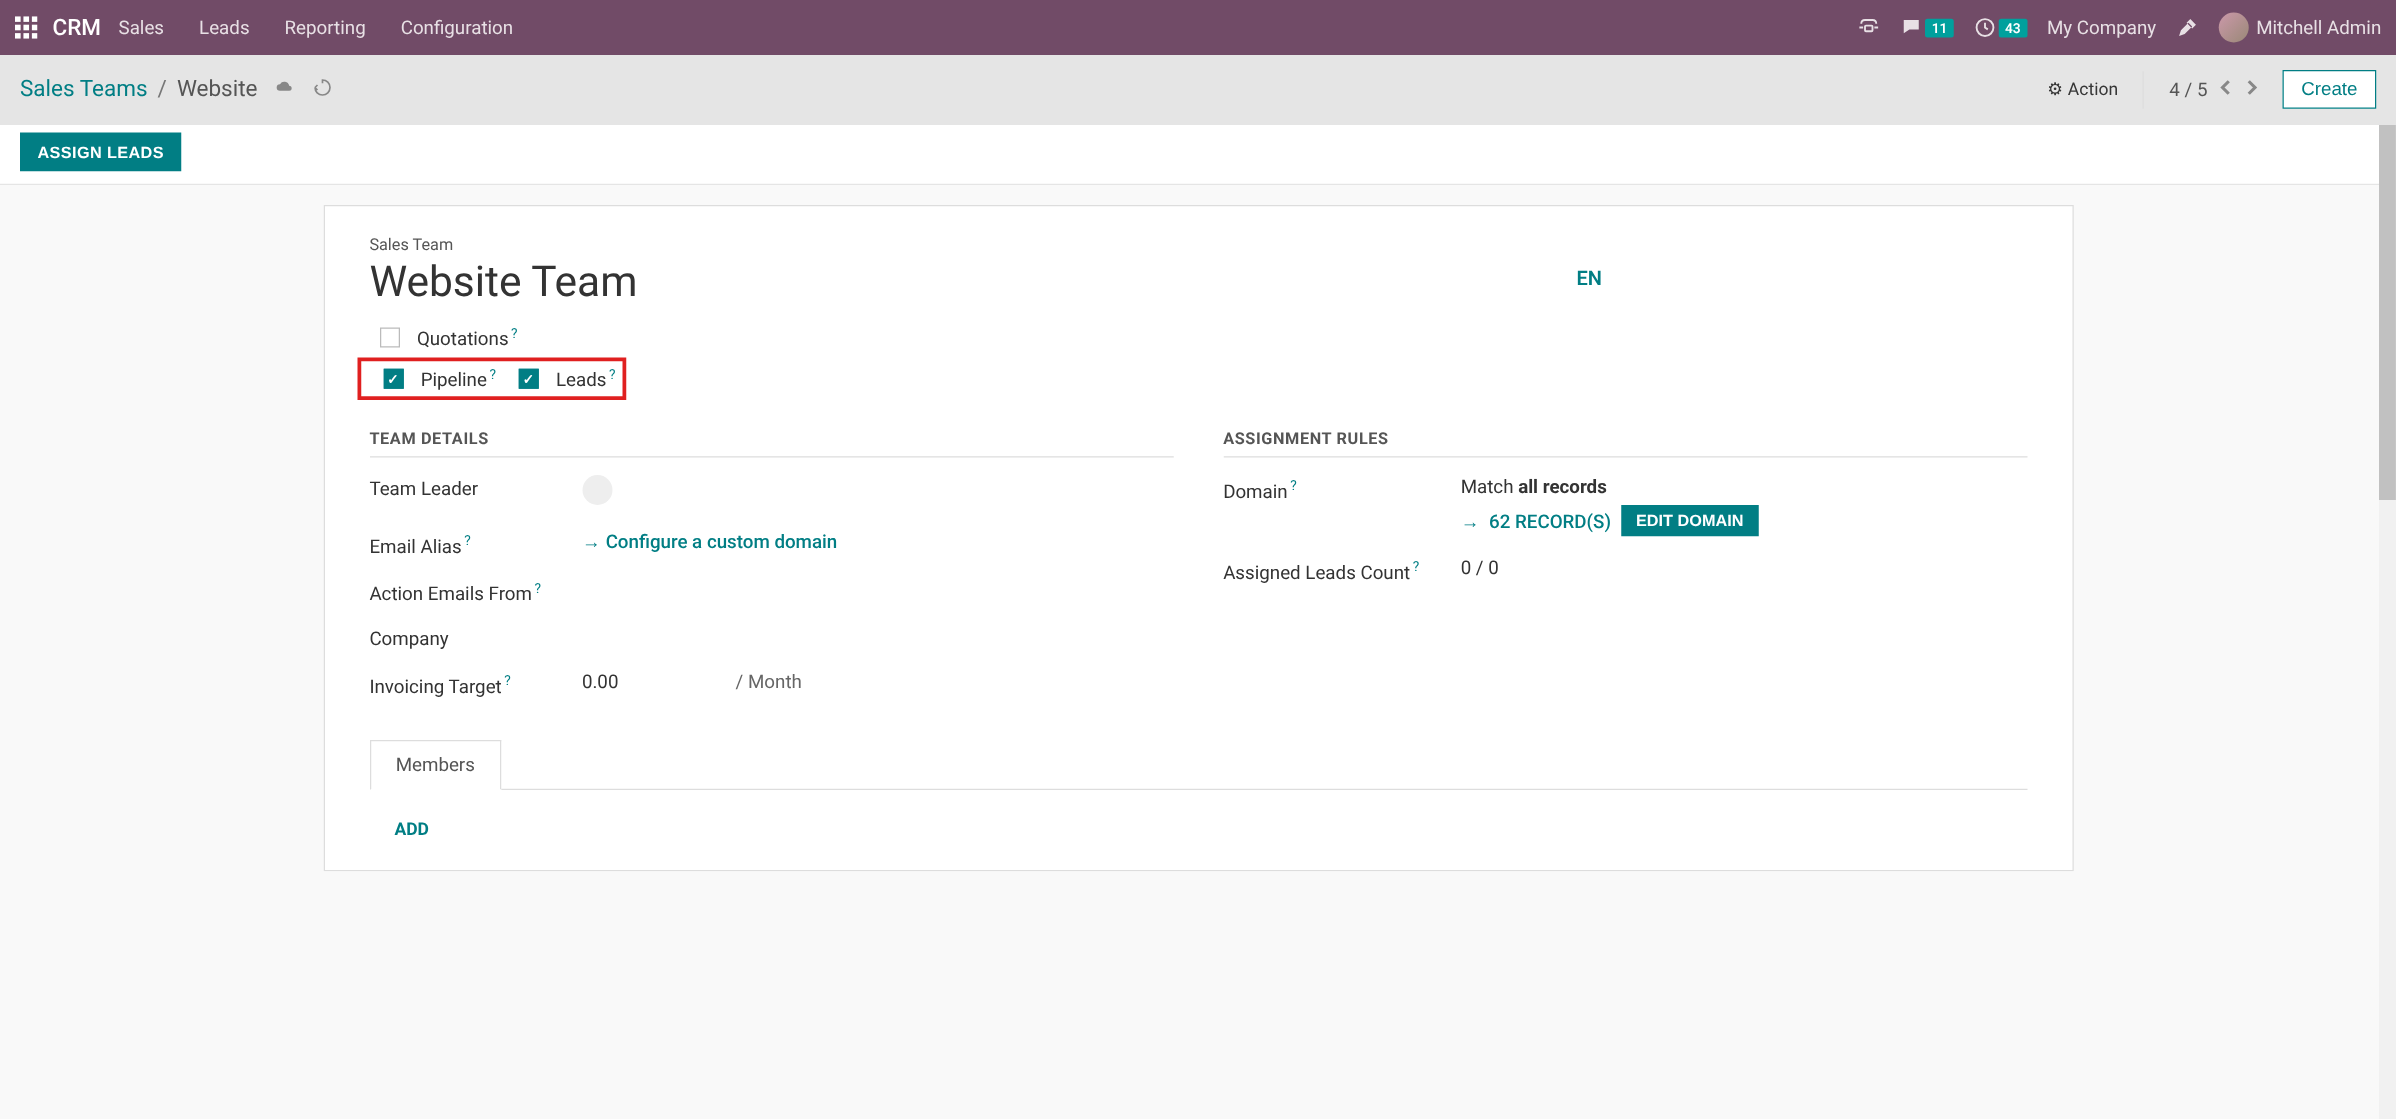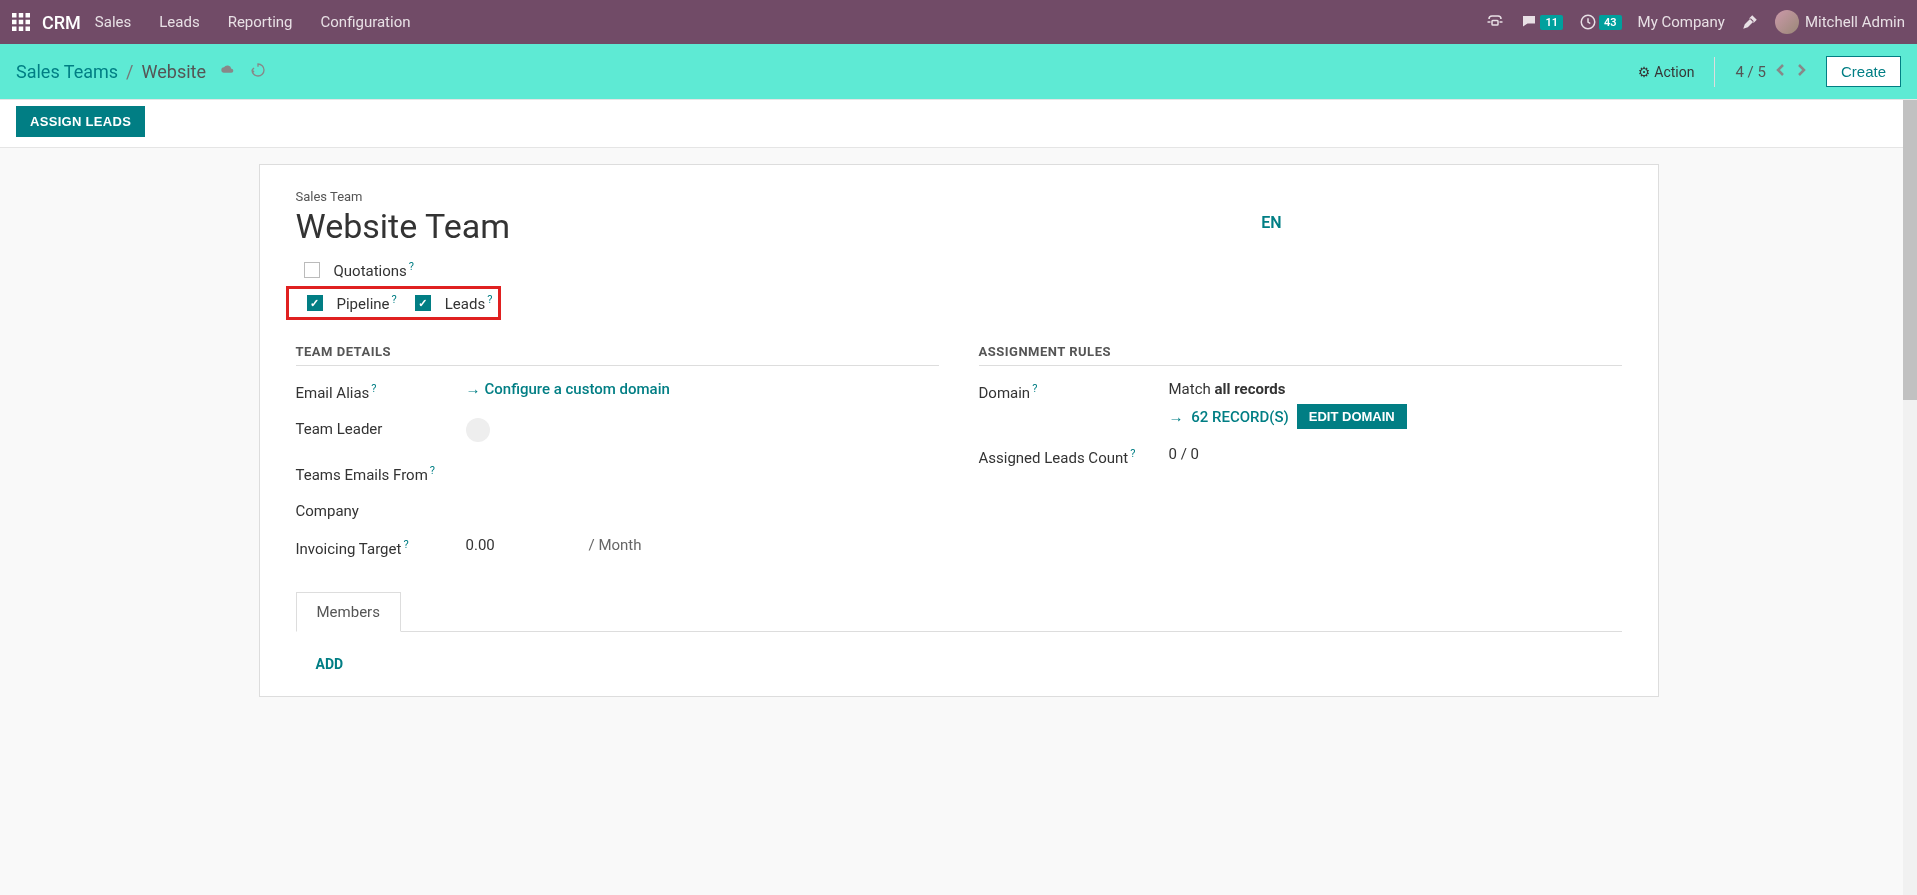--- a/index.html
+++ b/index.html
@@ -11,21 +11,21 @@
   .apps-icon { width: 18px; height: 18px; display: inline-flex; margin-right: 12px; cursor:pointer; }
   .app-title { font-size: 18px; font-weight: 500; color:#fff; }
   .nav-item { padding: 0 14px; color: #e8e0e5; cursor: pointer; font-size: 15px; }
   .nav-right { margin-left: auto; display: flex; align-items: center; gap: 16px; }
   .nav-icon { cursor:pointer; display:inline-flex; align-items:center; }
   .badge { background: #00a09d; color: #fff; font-size: 11px; padding: 1px 5px; border-radius: 2px; margin-left: 2px; font-weight:600;}
   .nav-right-item { color: #e8e0e5; cursor: pointer; font-size: 15px; display:flex; align-items:center; gap:6px; }
   .avatar { width: 24px; height: 24px; border-radius: 50%; background: linear-gradient(135deg,#c9a,#987); display:inline-block;}
   
   
-  .breadcrumb-bar { background: #5eead4; padding: 12px 16px; display: flex; align-items: center; border-bottom: 1px solid #e5e5e5; }
+  .breadcrumb-bar { background: #e5e5e5; padding: 12px 16px; display: flex; align-items: center; border-bottom: 1px solid #e5e5e5; }
   .bc-left { display: flex; align-items: center; gap: 8px; font-size: 18px; }
   .bc-link { color: #017e84; cursor: pointer; }
   .bc-sep { color: #777; }
   .bc-current { color: #555; }
   .bc-icon { color: #888; cursor:pointer; margin-left:6px; font-size:14px;}
   .bc-right { margin-left: auto; display: flex; align-items: center; gap: 20px; }
   .action-btn { cursor:pointer; color:#363636; display:flex; align-items:center; gap:4px;}
   .action-btn .gear { font-size: 14px; }
   .pager { color:#555; display:flex; align-items:center; gap:10px; font-size:15px;}
   .pager-btn { color:#888; cursor:pointer; font-size:16px;}
@@ -209,36 +209,36 @@
         </div>
       </div>
     </div>
     
     <div class="columns">
 
       <div class="col">
         <div class="section-title">TEAM DETAILS</div>
 
         <div class="form-row">
+          <div class="label">Team Leader</div>
+          <div class="value"><span class="avatar-sm"></span></div>
+        </div>
+
+        <div class="form-row">
           <div class="label">
             <span>Email Alias</span><span class="help">?</span>
           </div>
           <div class="value">
             <span class="link"><span class="arrow">→</span><span>Configure a custom domain</span></span>
           </div>
         </div>
 
         <div class="form-row">
-          <div class="label">Team Leader</div>
-          <div class="value"><span class="avatar-sm"></span></div>
-        </div>
-
-        <div class="form-row">
           <div class="label">
-            <span>Teams Emails From</span><span class="help">?</span>
+            <span>Action Emails From</span><span class="help">?</span>
           </div>
         </div>
 
         <div class="form-row">
           <div class="label">Company</div>
           <div class="value"></div>
         </div>
 
         <div class="form-row">
           <div class="label">

